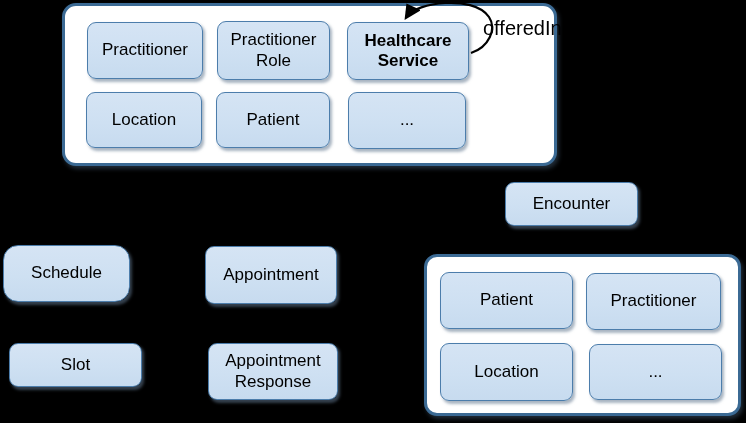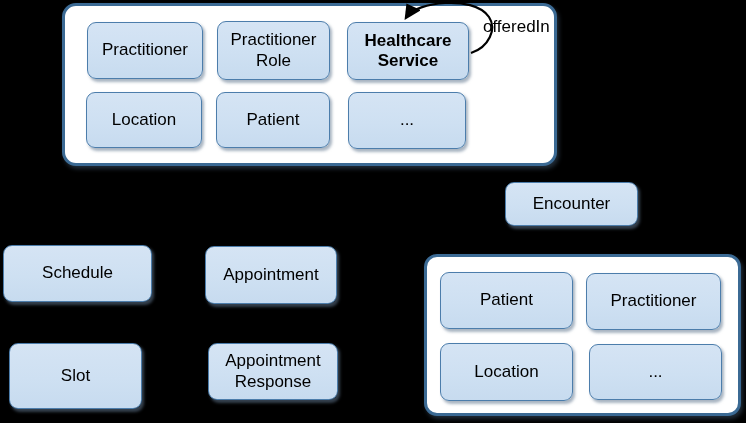--- a/index.html
+++ b/index.html
@@ -47,42 +47,42 @@
   
   .c-top        { left: 62px;  top: 3px;   width: 495px; height: 163px; }
   .n-top-practitioner      { left: 87px;  top: 22px;  width: 116px; height: 57px; }
   .n-top-practitioner-role { left: 217px; top: 21px;  width: 113px; height: 59px; }
   .n-top-healthcare        { left: 347px; top: 22px;  width: 122px; height: 58px; font-weight: bold; }
   .n-top-location          { left: 86px;  top: 92px;  width: 116px; height: 56px; }
   .n-top-patient           { left: 216px; top: 92px;  width: 114px; height: 56px; }
   .n-top-more              { left: 348px; top: 92px;  width: 118px; height: 57px; }
   
   .n-encounter             { left: 505px; top: 182px; width: 133px; height: 44px; }
-  .n-schedule              { left: 3px;   top: 245px; width: 149px; height: 57px; }
+  .n-schedule              { left: 3px;   top: 245px; width: 127px; height: 57px; border-radius: 15px; }
   .n-appointment           { left: 205px; top: 246px; width: 132px; height: 58px; }
-  .n-slot                  { left: 9px;   top: 343px; width: 133px; height: 66px; }
+  .n-slot                  { left: 9px;   top: 343px; width: 133px; height: 44px; }
   .n-appointment-response  { left: 208px; top: 343px; width: 130px; height: 57px; }
   
   .c-bottom     { left: 424px; top: 254px; width: 317px; height: 162px; border-radius: 13px; }
   .n-enc-patient           { left: 440px; top: 272px; width: 133px; height: 57px; }
   .n-enc-practitioner      { left: 586px; top: 273px; width: 135px; height: 57px; }
   .n-enc-location          { left: 440px; top: 343px; width: 133px; height: 58px; }
   .n-enc-more              { left: 589px; top: 344px; width: 133px; height: 56px; }
   
   .overlay {
     position: absolute;
     left: 0; top: 0;
     width: 746px; height: 423px;
     pointer-events: none;
   }
   .loop-label {
     position: absolute;
     left: 483px;
     top: 17px;
-    font-size: 17px;
+    font-size: 20px;
     color: var(--text);
     text-align: right;
   }
 </style>
 </head>
 <body>
 
 <div class="stage">
 
   <div class="container c-top"></div>

